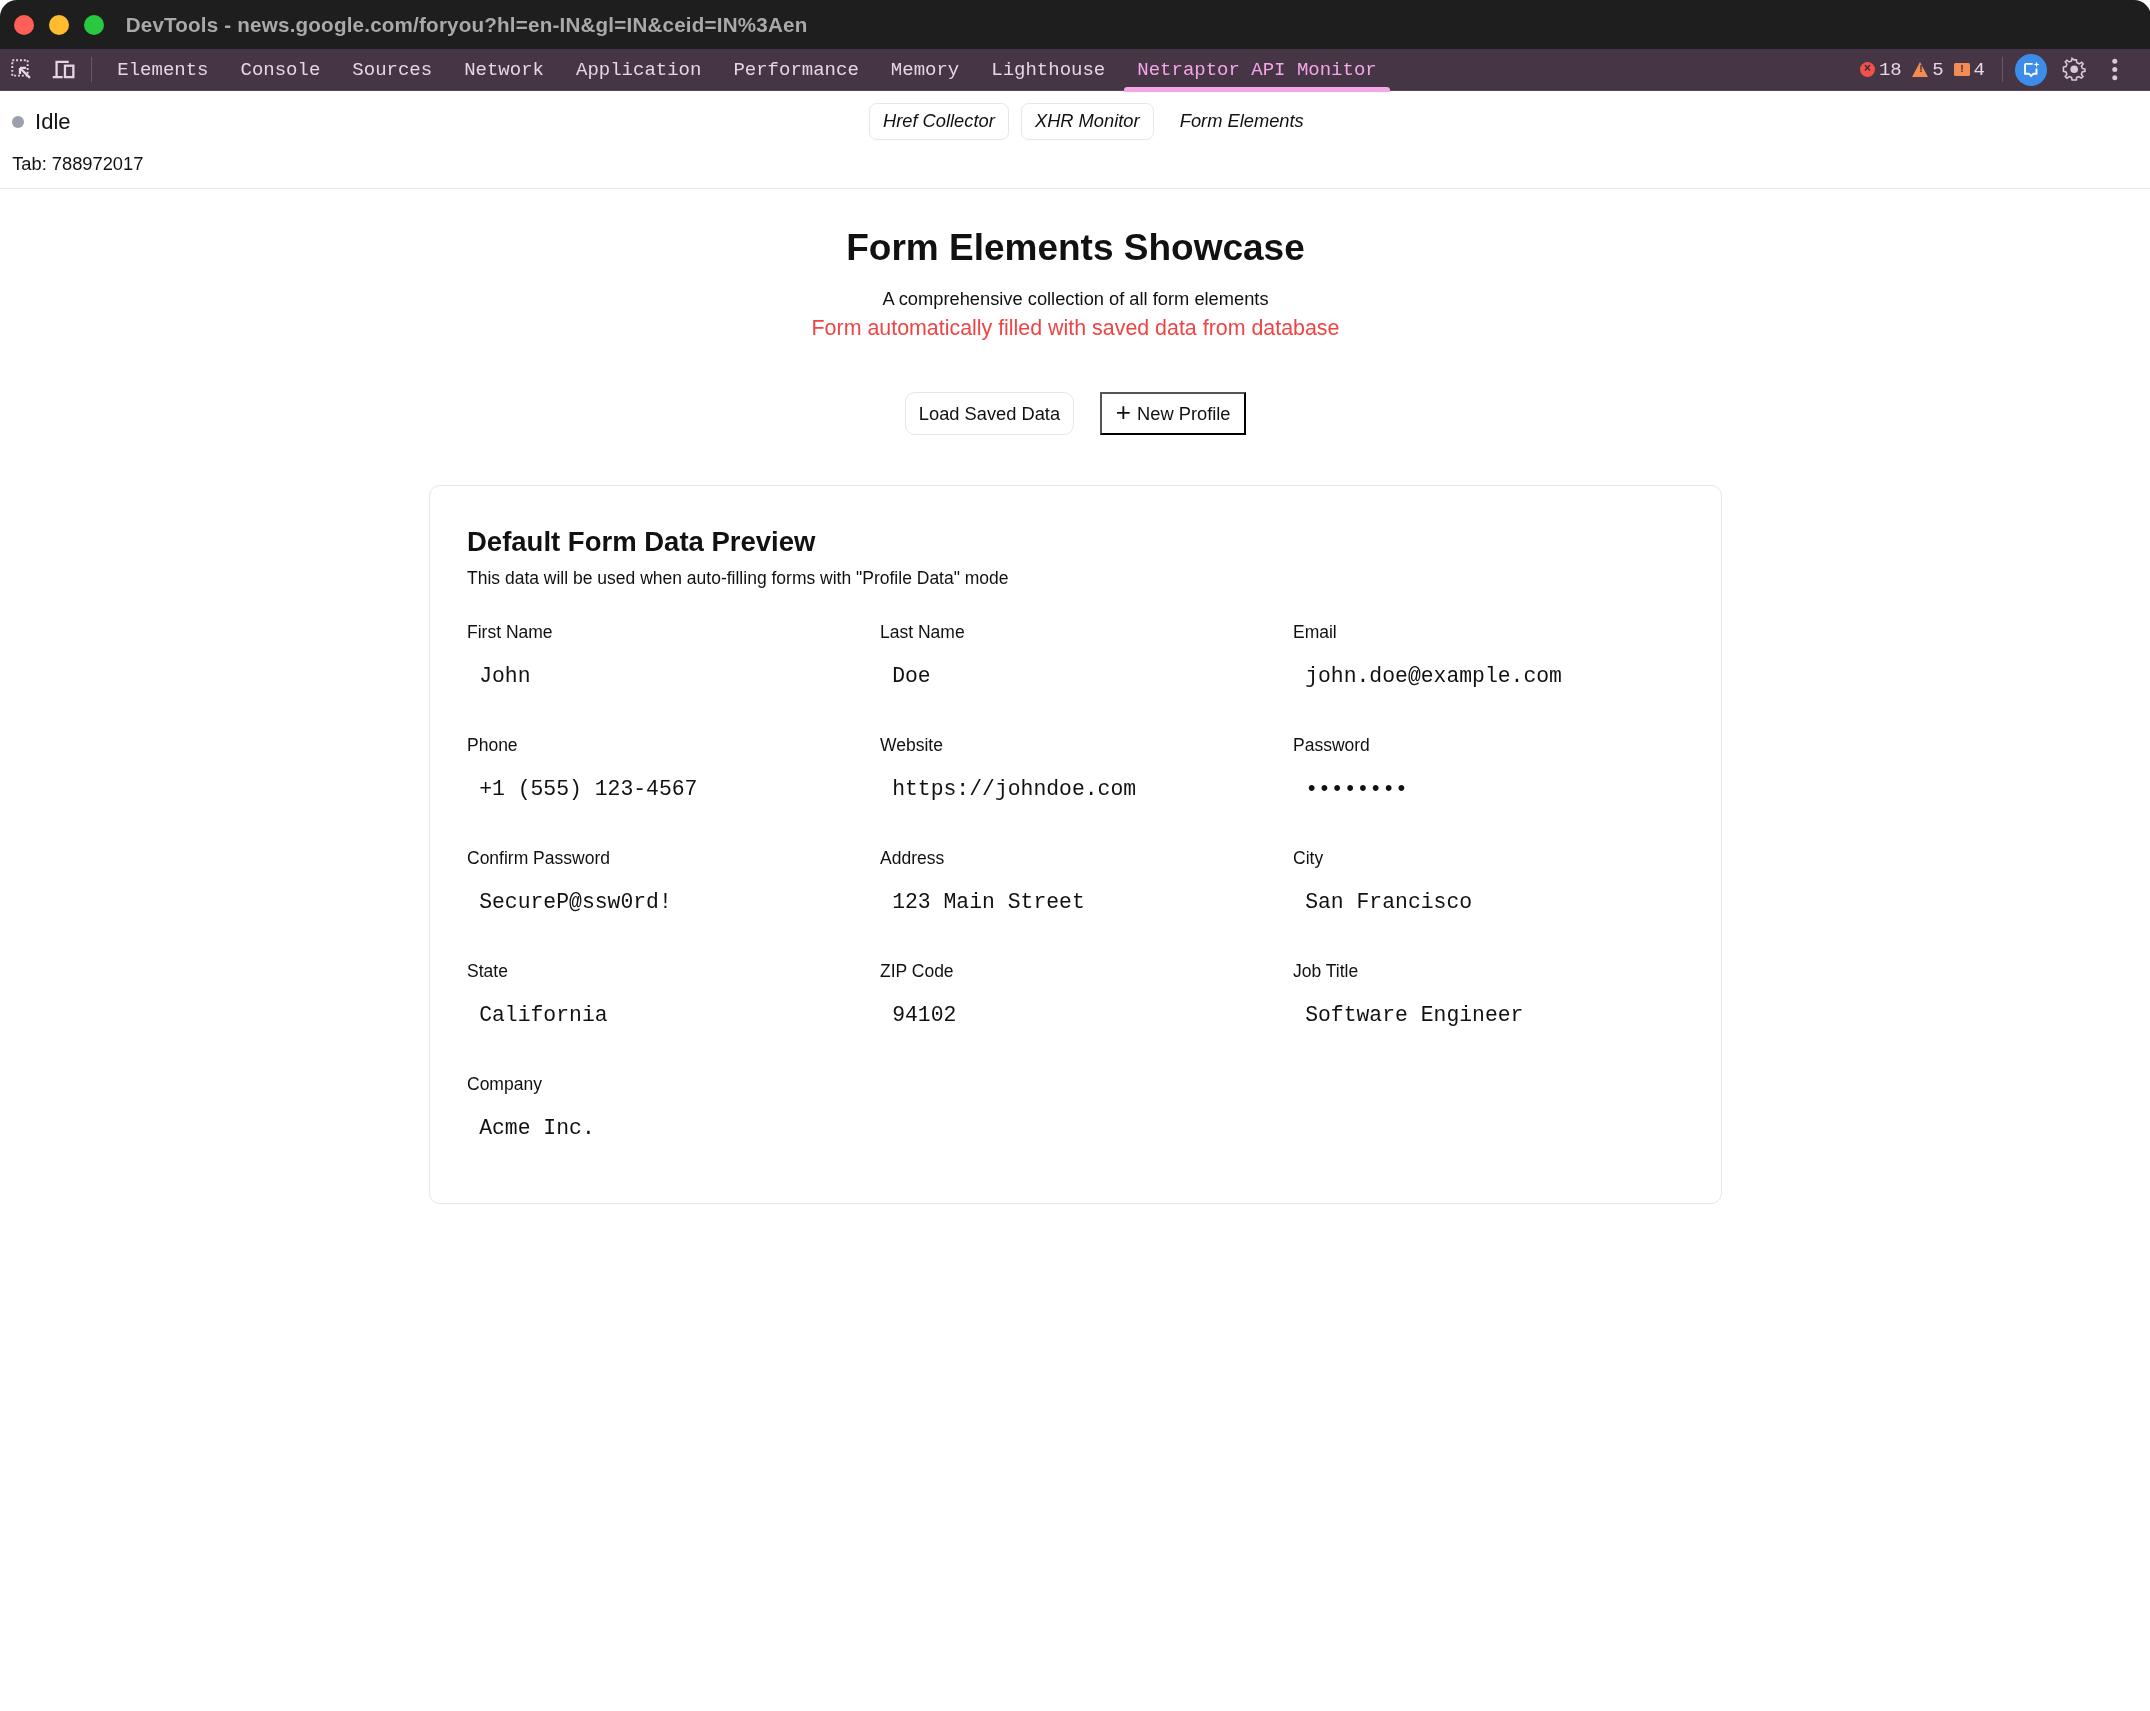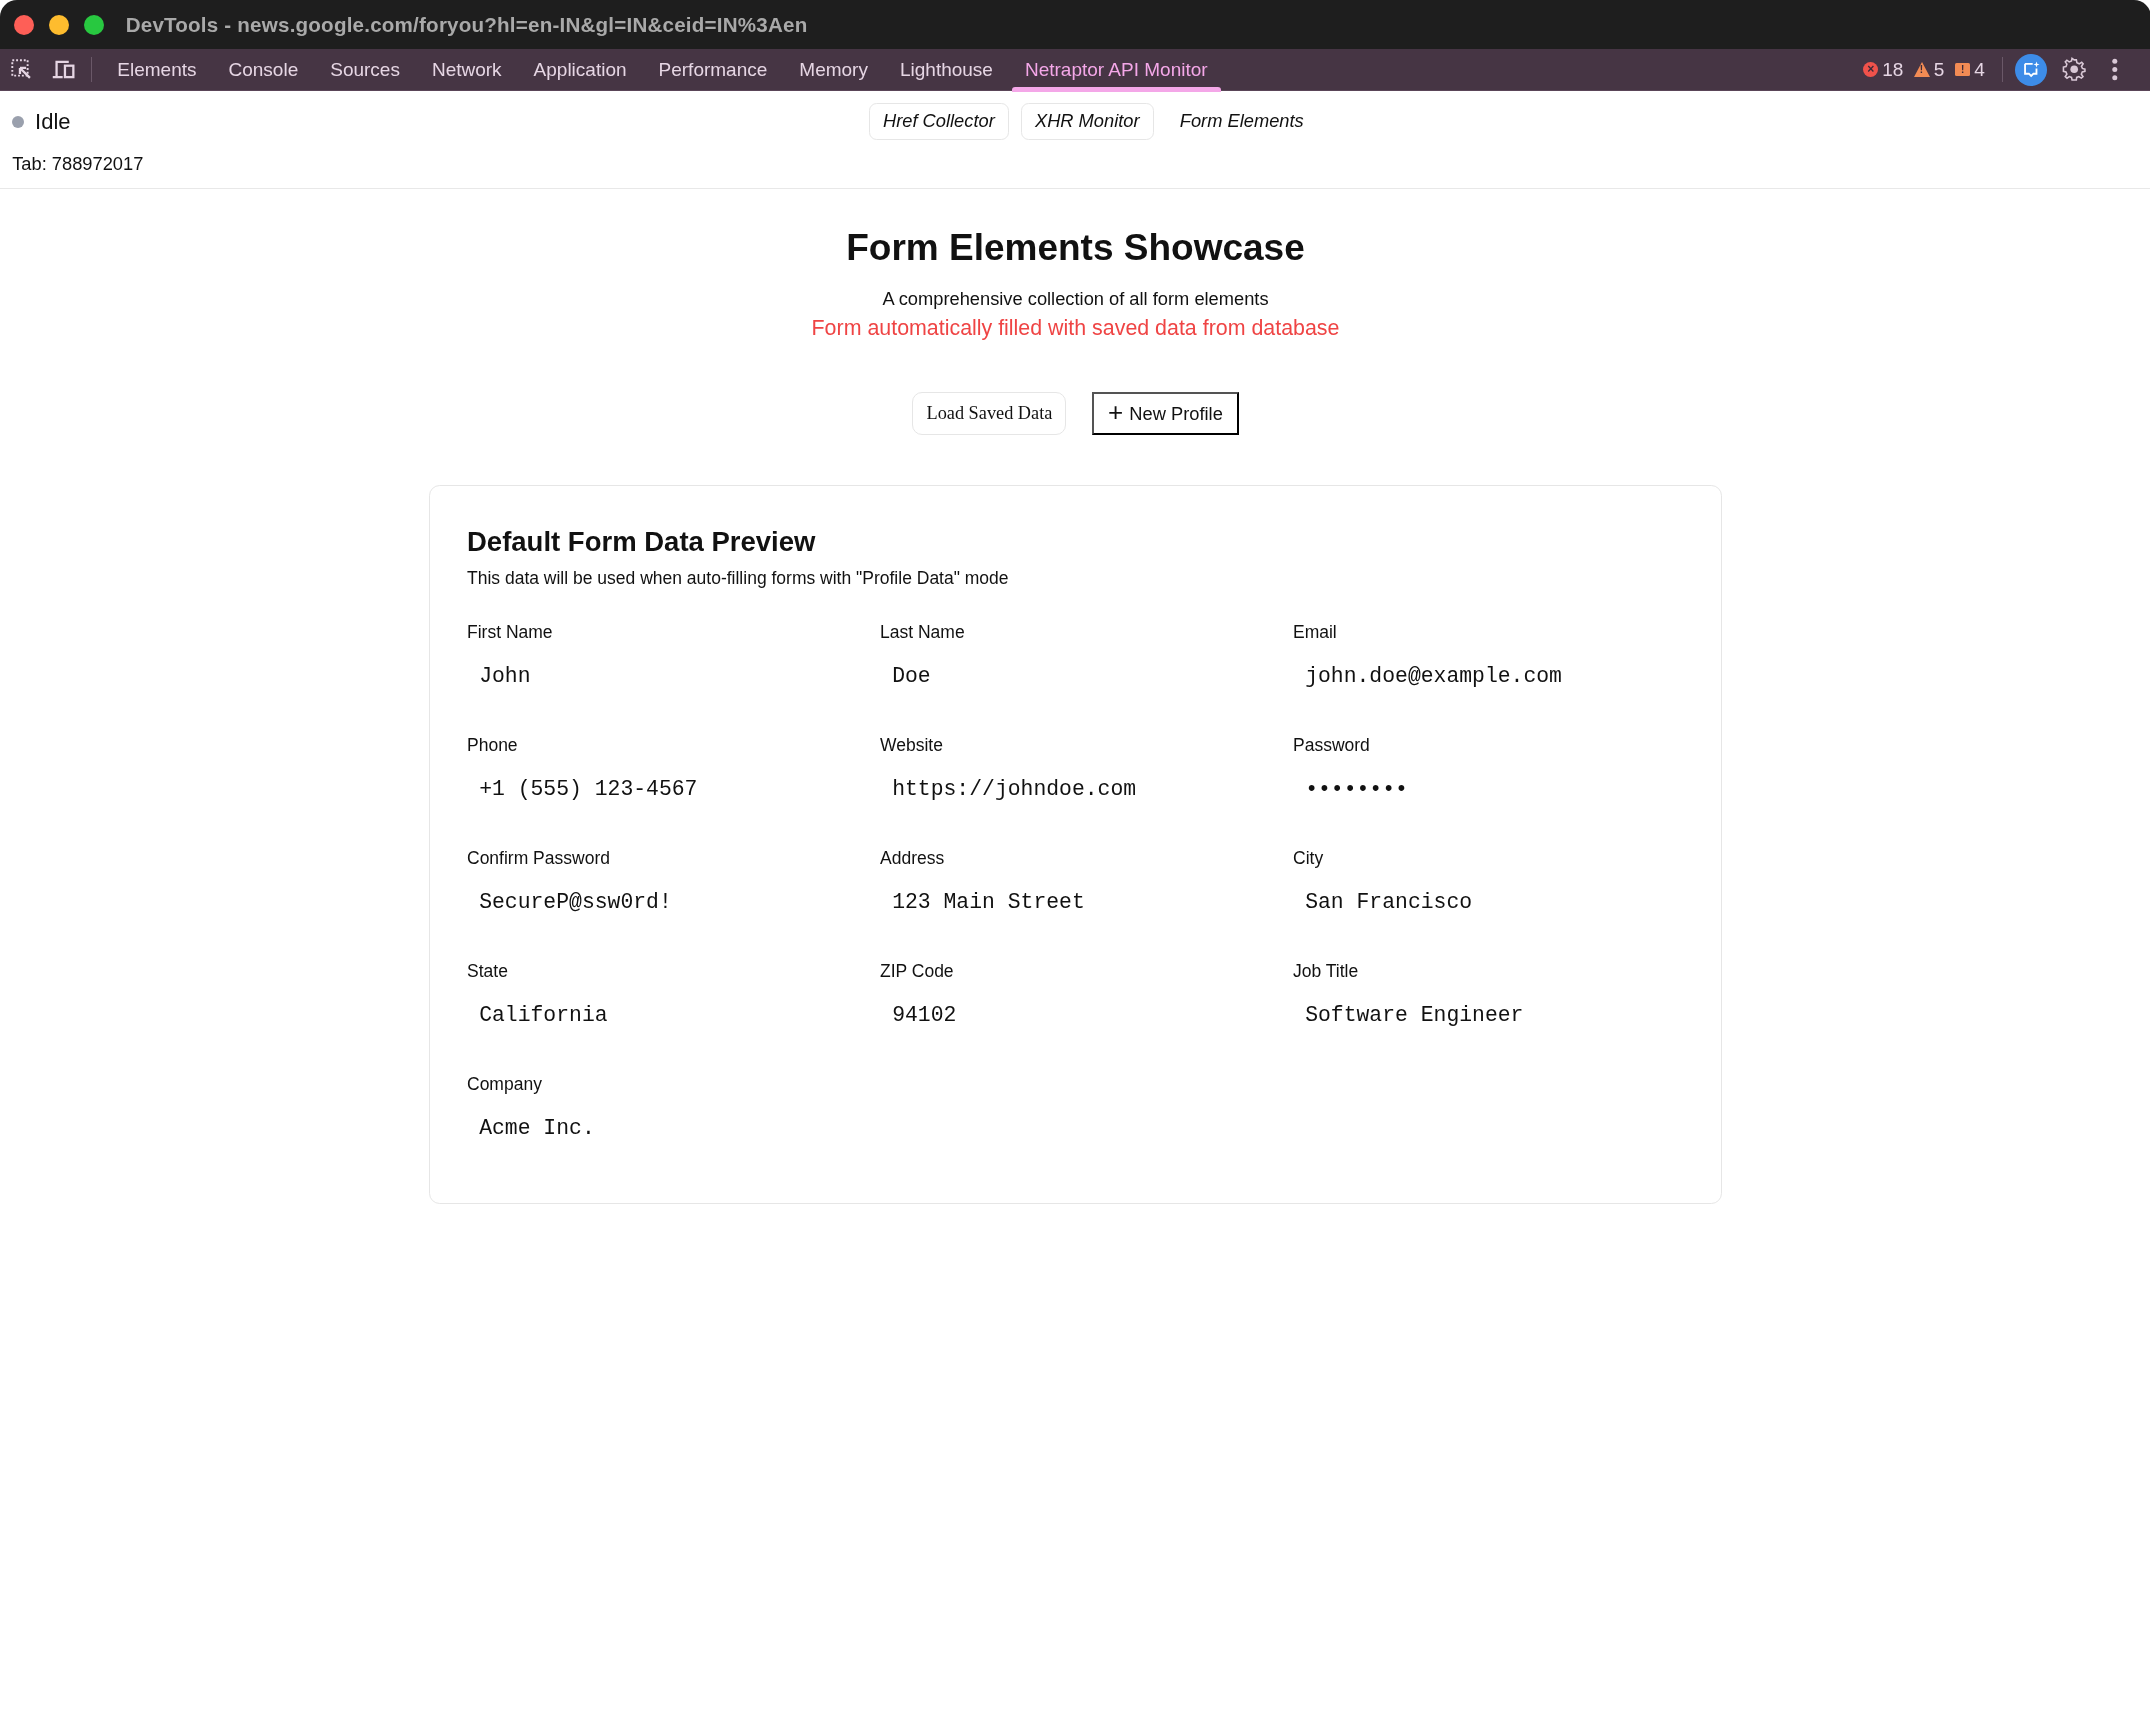--- a/index.html
+++ b/index.html
@@ -9,21 +9,21 @@
   
   .titlebar { position: absolute; left: 0; top: 0; width: 2151px; height: 49px;
     background: #1e1e1e; border-radius: 17px 17px 0 0; display: flex; align-items: center; }
   .traffic { display: flex; gap: 15.3px; margin-left: 13.7px; }
   .traffic span { width: 20px; height: 20px; border-radius: 50%; display: block; }
   .t-red { background: #fe5f57; } .t-yellow { background: #febc2e; } .t-green { background: #28c840; }
   .window-title { margin-left: 21.4px; font-size: 20.6px; font-weight: bold; color: #a9a9a9; letter-spacing: 0.2px; }
 
   
   .devbar { position: absolute; left: 0; top: 49px; width: 2151px; height: 42px;
-    background: #463544; display: flex; align-items: center; border-bottom: 1.5px solid #5a4558; }
+    background: #463544; display: flex; align-items: center; border-bottom: 1.5px solid #5a4558; font-family: Liberation Mono, monospace; }
   .dev-icon { width: 43px; height: 42px; display: flex; align-items: center; justify-content: center; color: #e6d6e4; }
   .dev-sep { width: 1.5px; height: 24.4px; background: #6a5868; margin: 0 9.2px 0 4.6px; }
   .dev-tab { position: relative; height: 42px; padding: 0 16px; display: flex; align-items: center;
     font-size: 19px; color: #e6d6e4; cursor: pointer; }
   .dev-tab.active { color: #f4a7e8; }
   .dev-tab.active::after { content: ""; position: absolute; left: 3.1px; right: 3.1px; bottom: -1.5px; height: 4.6px;
     background: #f4a7e8; border-radius: 3.1px 3.1px 0 0; }
   .dev-right { margin-left: auto; display: flex; align-items: center; height: 42px; padding-right: 10.7px; }
   .counter { display: flex; align-items: center; gap: 3.8px; font-size: 19px; color: #e6d6e4; margin-right: 10.7px; }
   .err-dot { width: 15.3px; height: 15.3px; border-radius: 50%; background: #f0524b; color: #3a2a38; font-size: 12.2px;
@@ -49,21 +49,21 @@
     display: flex; align-items: center; background: #fff; color: #111; cursor: pointer; font-style: italic; }
   .ext-tab.active { border-color: transparent; }
 
   
   .main { position: absolute; left: 0; top: 189px; width: 2151px; }
   .page-title { position: absolute; top: 38px; width: 2151px; text-align: center; font-size: 37px; font-weight: bold; color: #111; }
   .subtitle1 { position: absolute; top: 99px; width: 2151px; text-align: center; font-size: 18.3px; color: #111; }
   .subtitle2 { position: absolute; top: 127px; width: 2151px; text-align: center; font-size: 21.4px; color: #ef4444; }
   .actions { position: absolute; top: 203px; width: 2151px; display: flex; justify-content: center; gap: 26px; }
   .btn-outline { height: 43px; padding: 0 13px; border: 1.5px solid #e6e6e6; border-radius: 10px; background: #fff;
-    font-size: 18.3px; display: flex; align-items: center; color: #111; cursor: pointer; font-family: Liberation Serif, serif; }
+    font-size: 18.3px; display: flex; align-items: center; color: #111; cursor: pointer; }
   .btn-ghost { height: 43px; padding: 0 13.7px; background: transparent; font-size: 18.3px; display: flex; align-items: center; gap: 6.1px; color: #111; cursor: pointer; }
   .plus { font-size: 26px; font-weight: 300; line-height: 1; margin-top: -2.3px; }
 
   .card { position: absolute; left: 429px; top: 296px; width: 1293px; height: 719px;
     border: 1.5px solid #e6e6e6; border-radius: 10.7px; background: #fff; }
   .card-title { position: absolute; left: 37px; top: 40px; font-size: 27.5px; font-weight: bold; color: #111; }
   .card-desc { position: absolute; left: 37px; top: 82px; font-size: 17.5px; color: #111; }
   .grid { position: absolute; left: 37px; top: 136px; width: 1243px; display: grid;
     grid-template-columns: 413px 413px 413px; grid-auto-rows: 113px; }
   .field { position: relative; }

